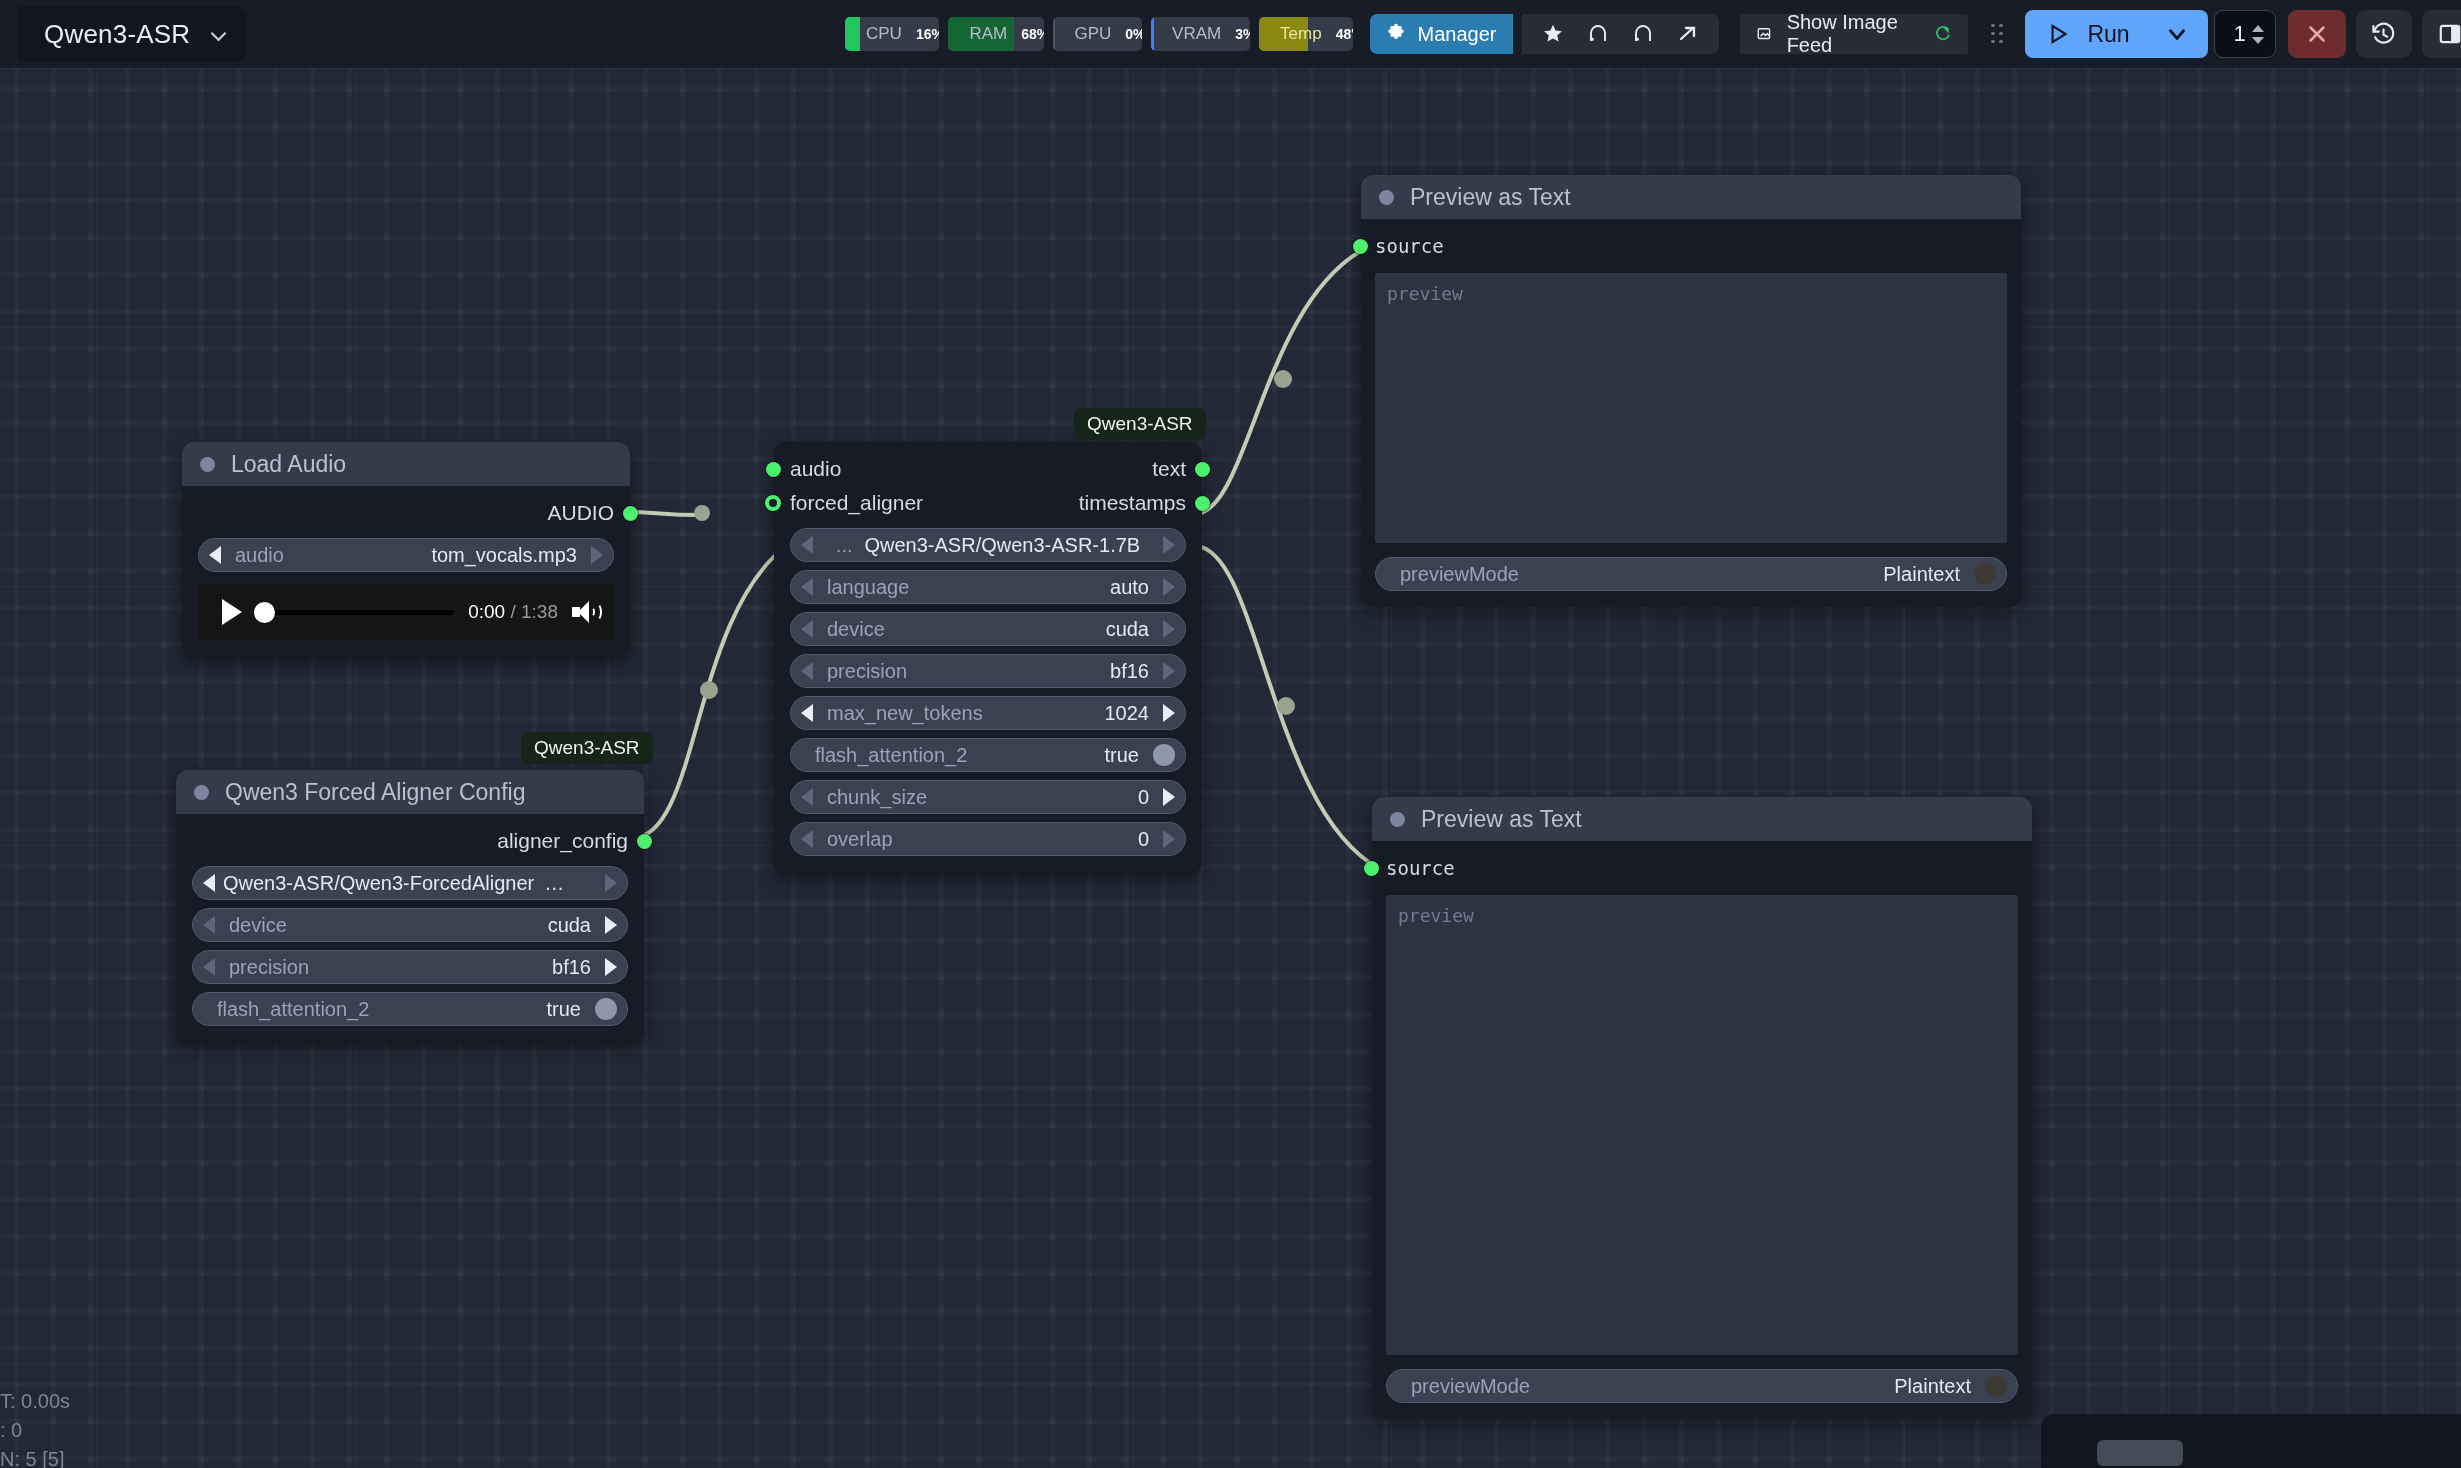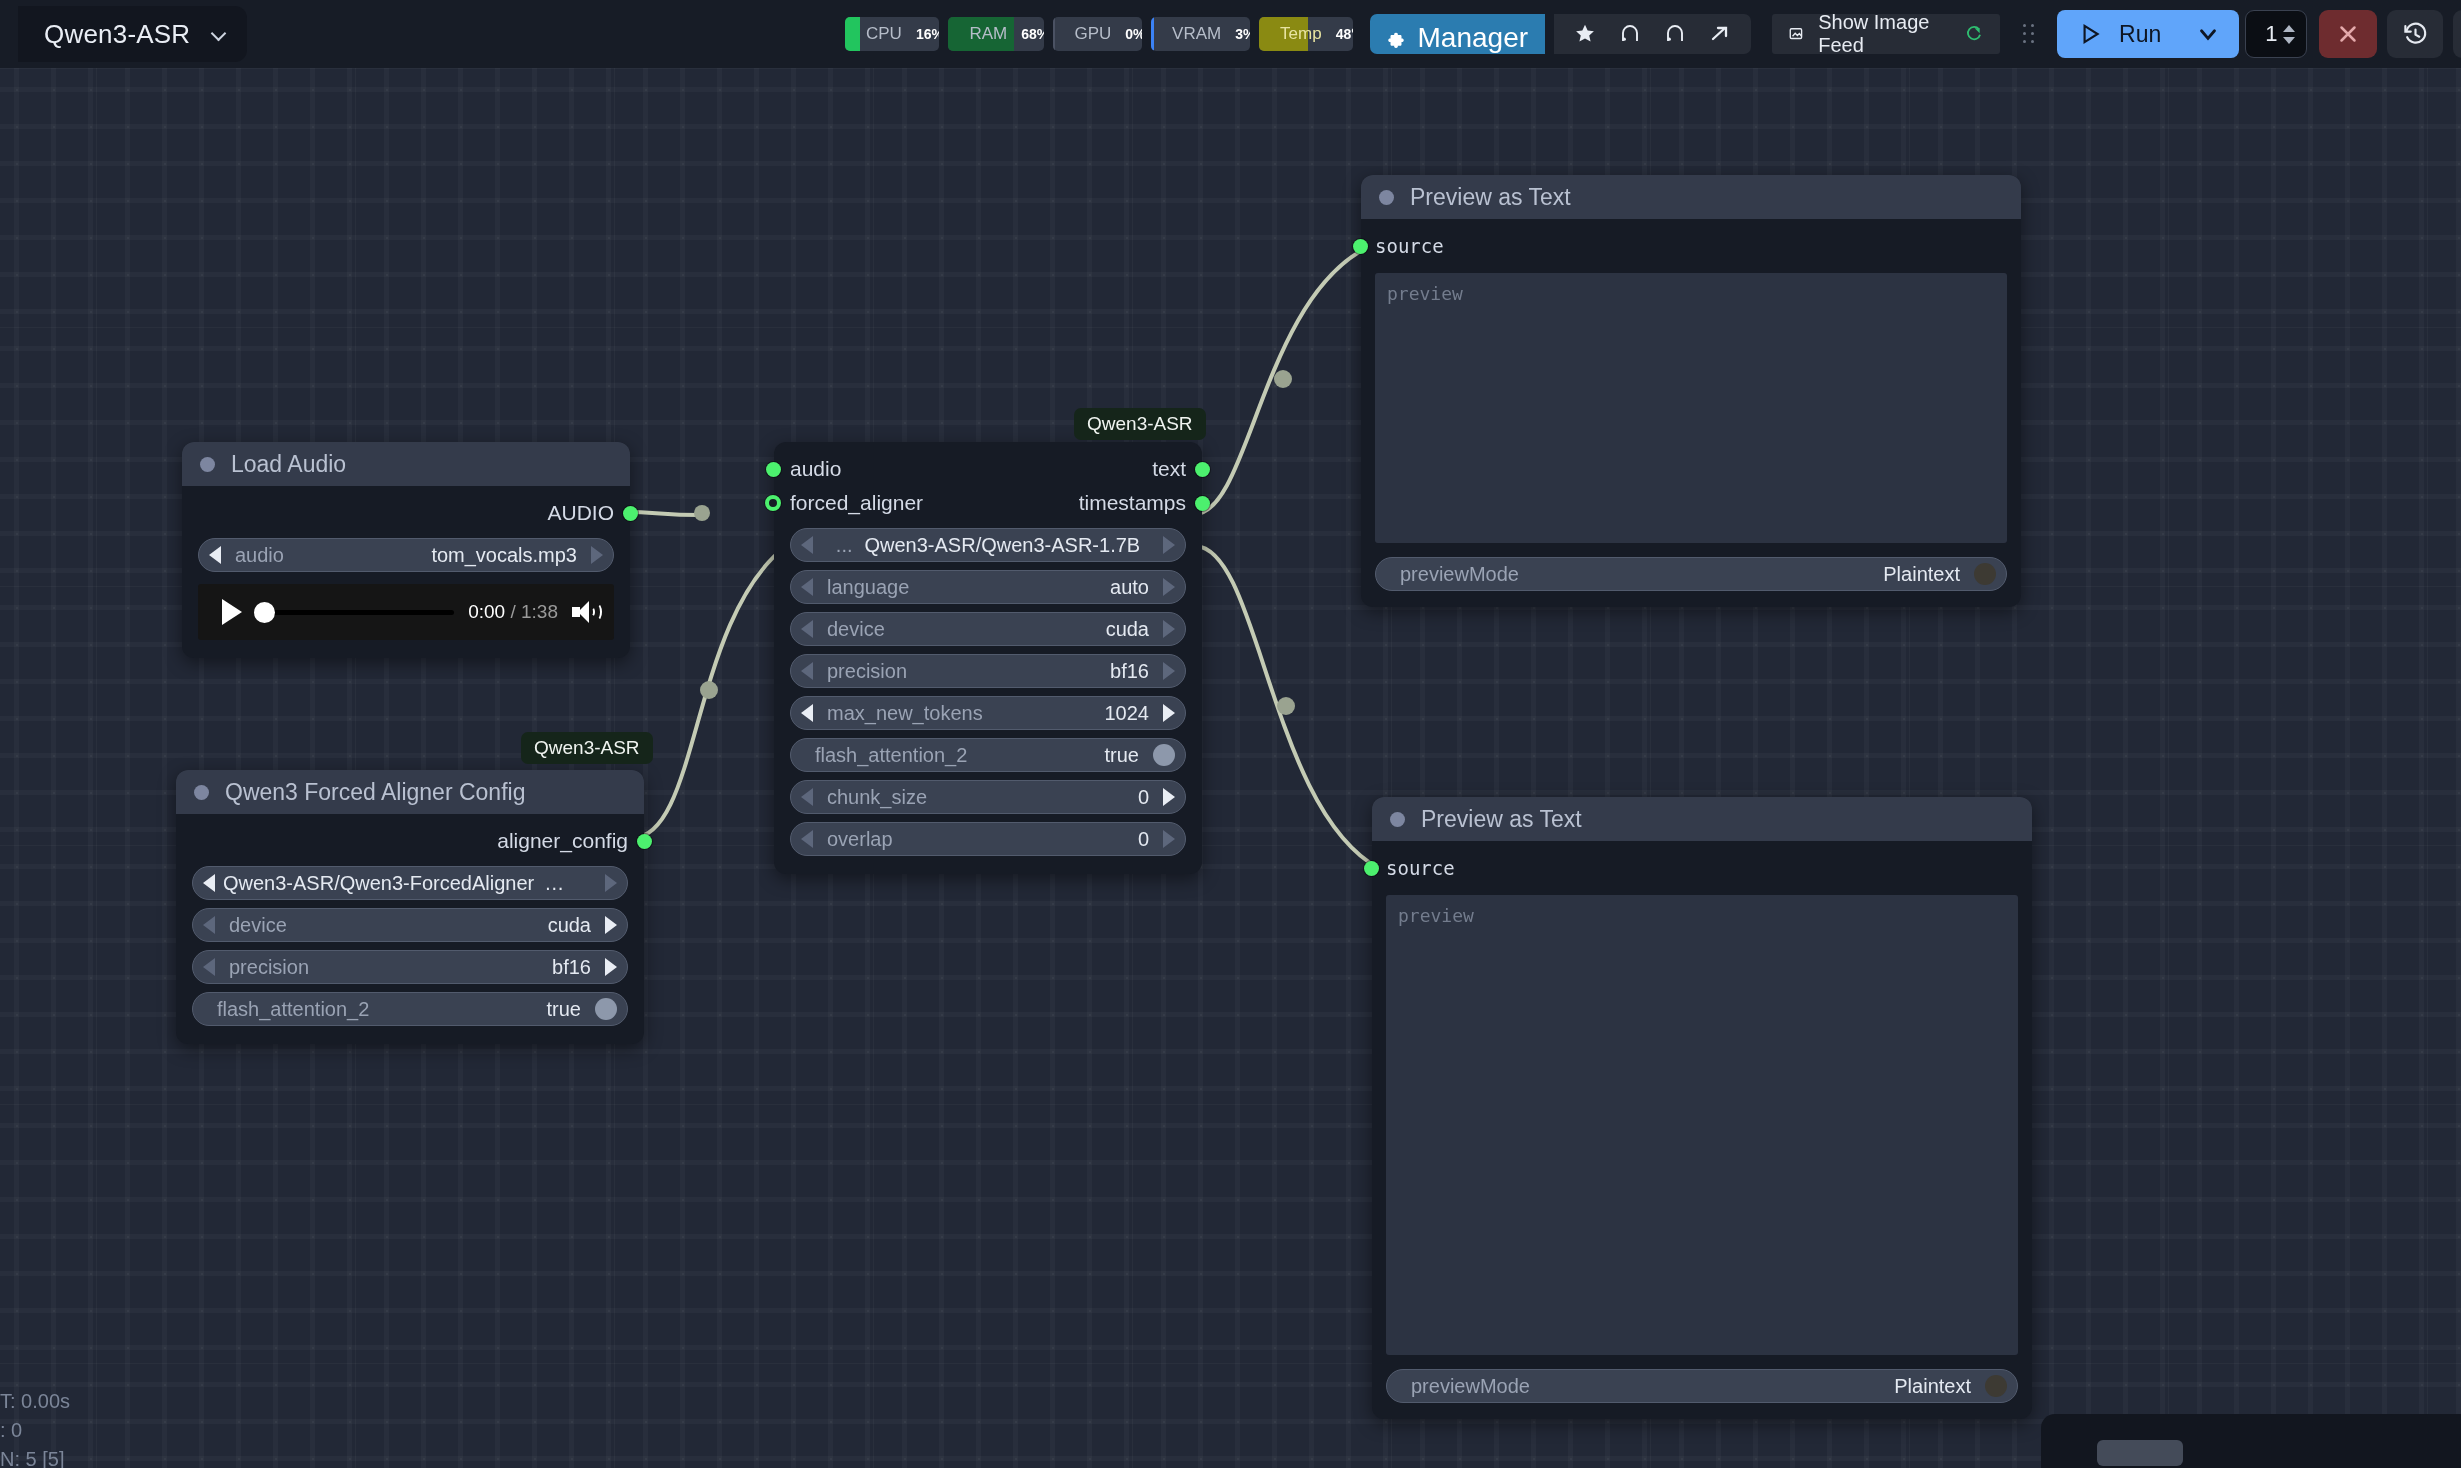--- a/index.html
+++ b/index.html
@@ -77,23 +77,23 @@
     position:relative; z-index:2; font-size:17px; color:#b6bdc9;
     padding:0 6px 0 8px; font-weight:400;
   }
   .mon .mval{
     position:relative; z-index:2; font-size:14px; font-weight:bold; color:#ffffff;
     padding-left:8px;
   }
   .mon.mon-temp .mlabel{ color:#e8e4a2; }
 
   .btn-manager{
-    height:40px; display:flex; align-items:flex-end; gap:11px;
+    height:40px; display:flex; align-items:center; gap:11px;
     background:#2b7cb0; border-radius:7px 0 0 7px; padding:0 17px 0 15px;
-    color:#fff; font-size:28px; margin-left:8px;
+    color:#fff; font-size:20px; margin-left:8px;
   }
   .icon-group{
     height:40px; display:flex; align-items:center; gap:3px;
     background:#272c36; border-radius:0 7px 7px 0; padding:0 10px;
   }
   .iconbtn{
     width:42px; height:36px; display:flex; align-items:center; justify-content:center;
     border-radius:6px; color:#e3e7ee;
   }
   .btn-feed{

